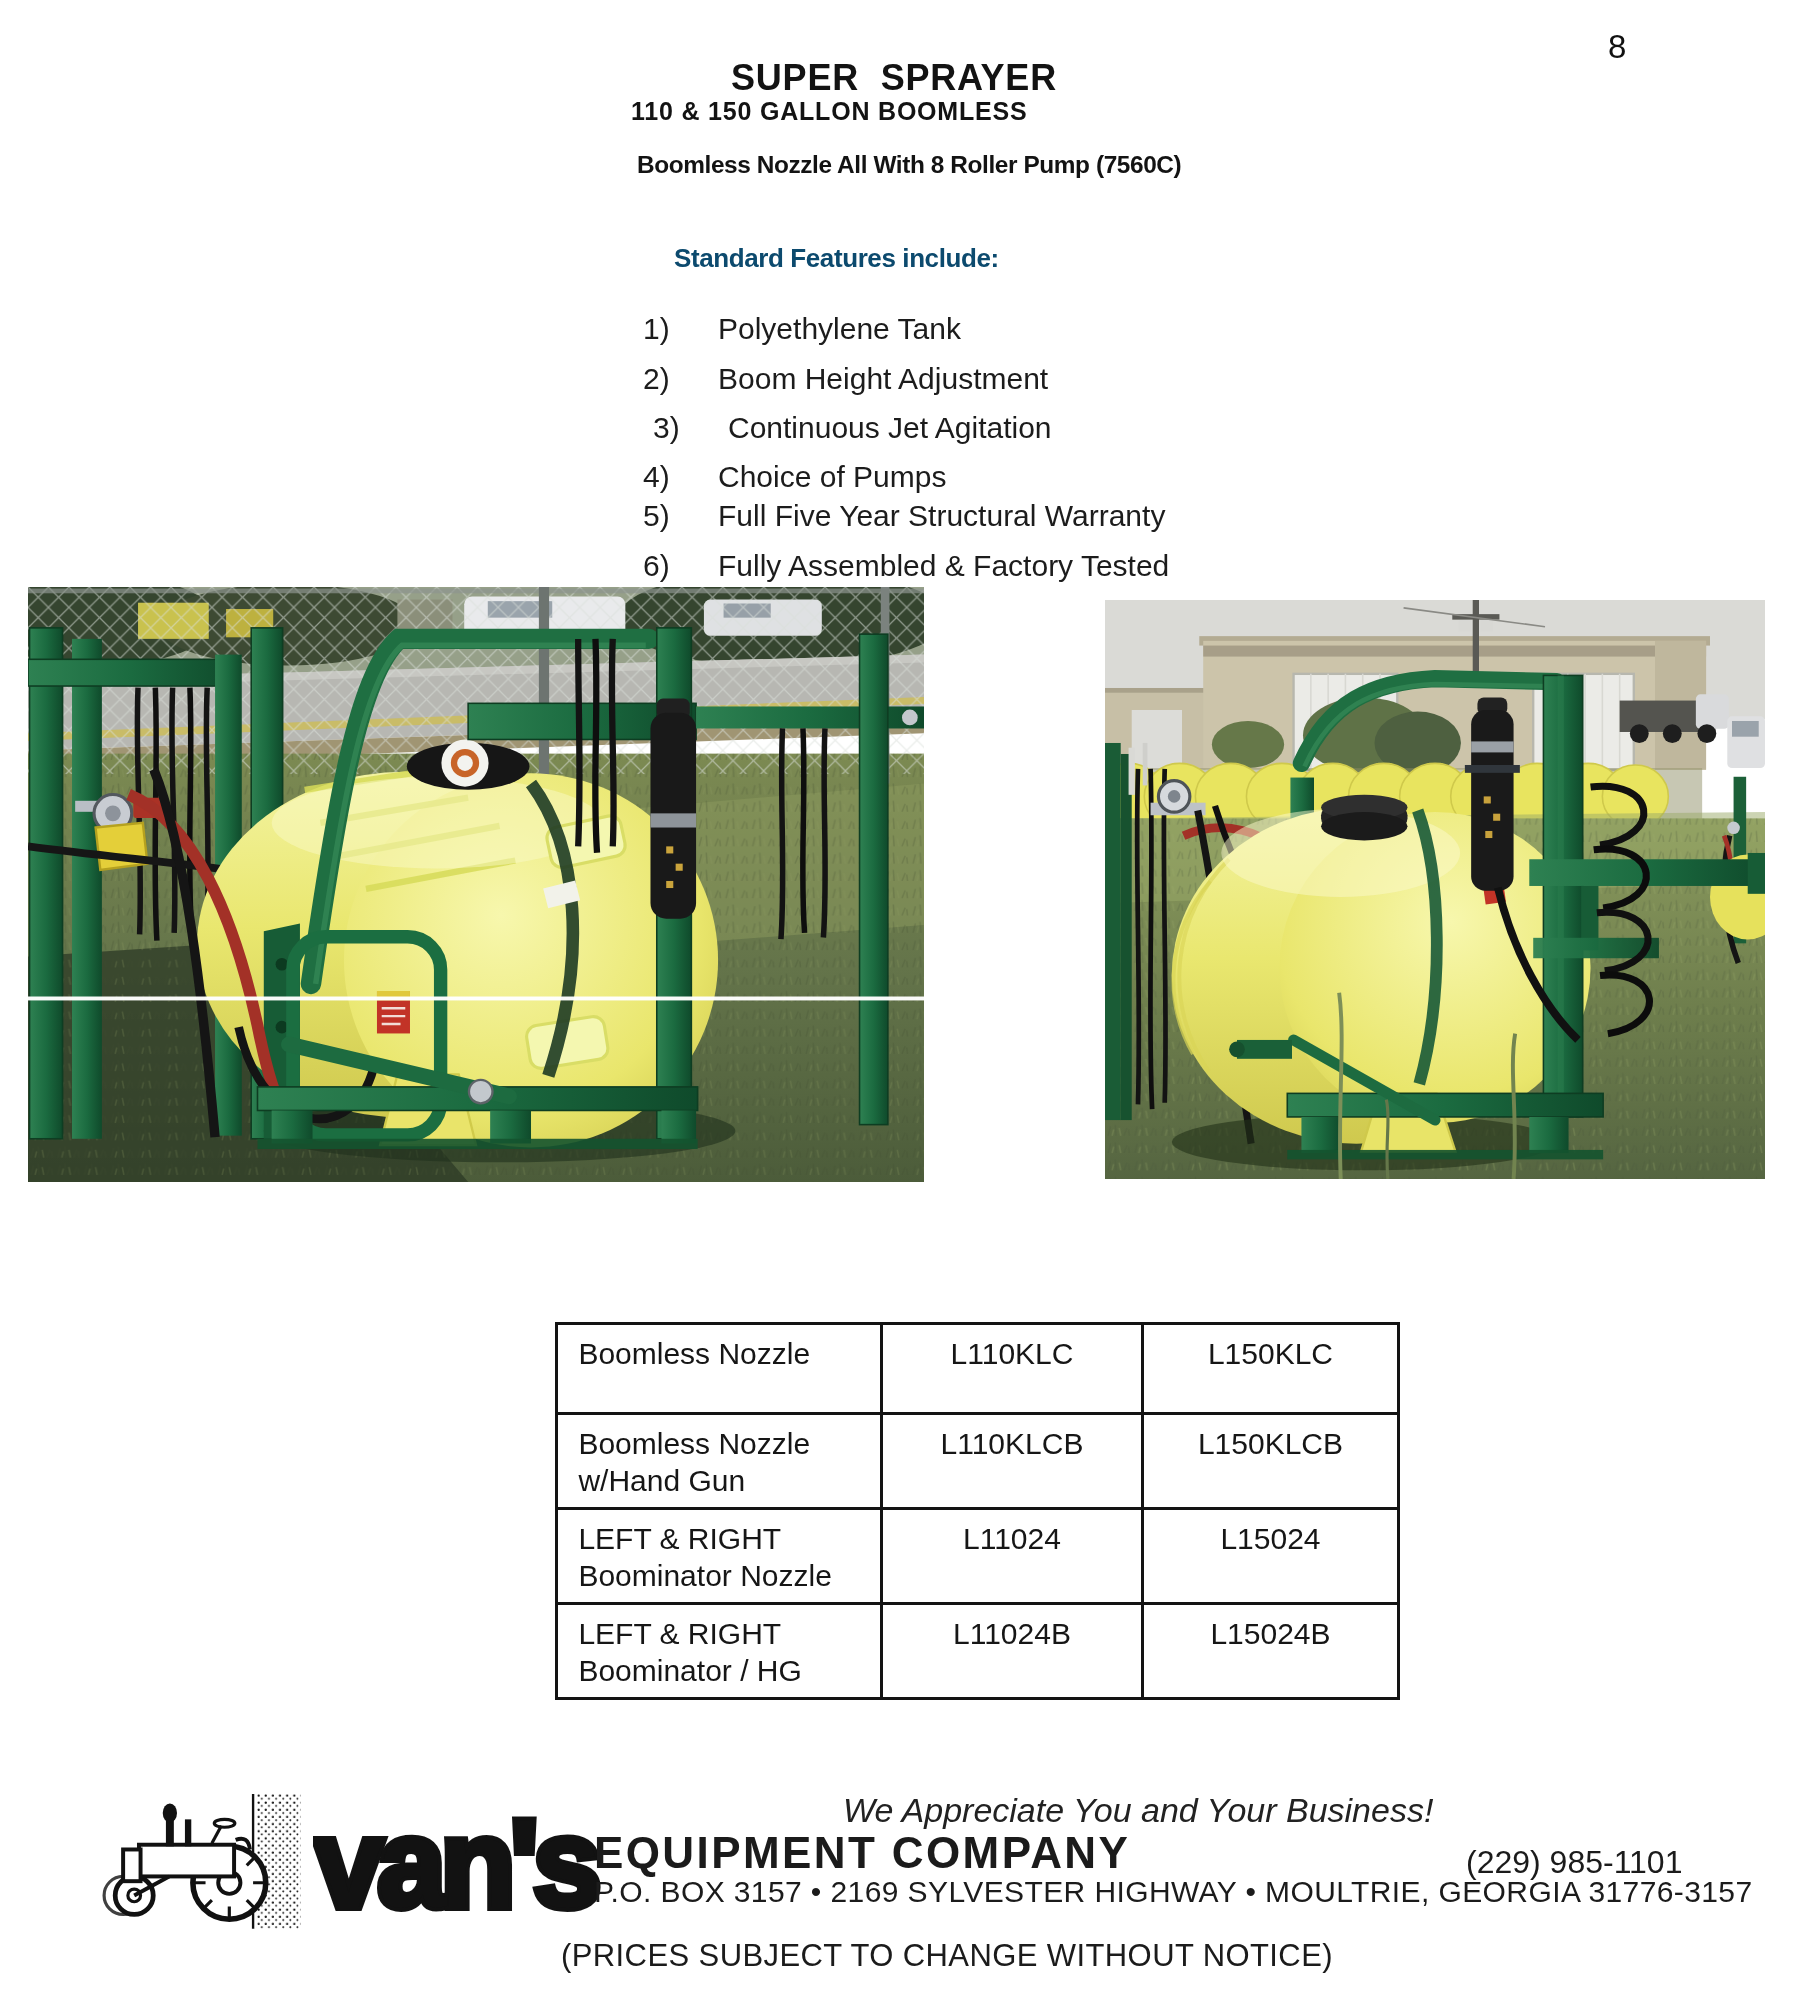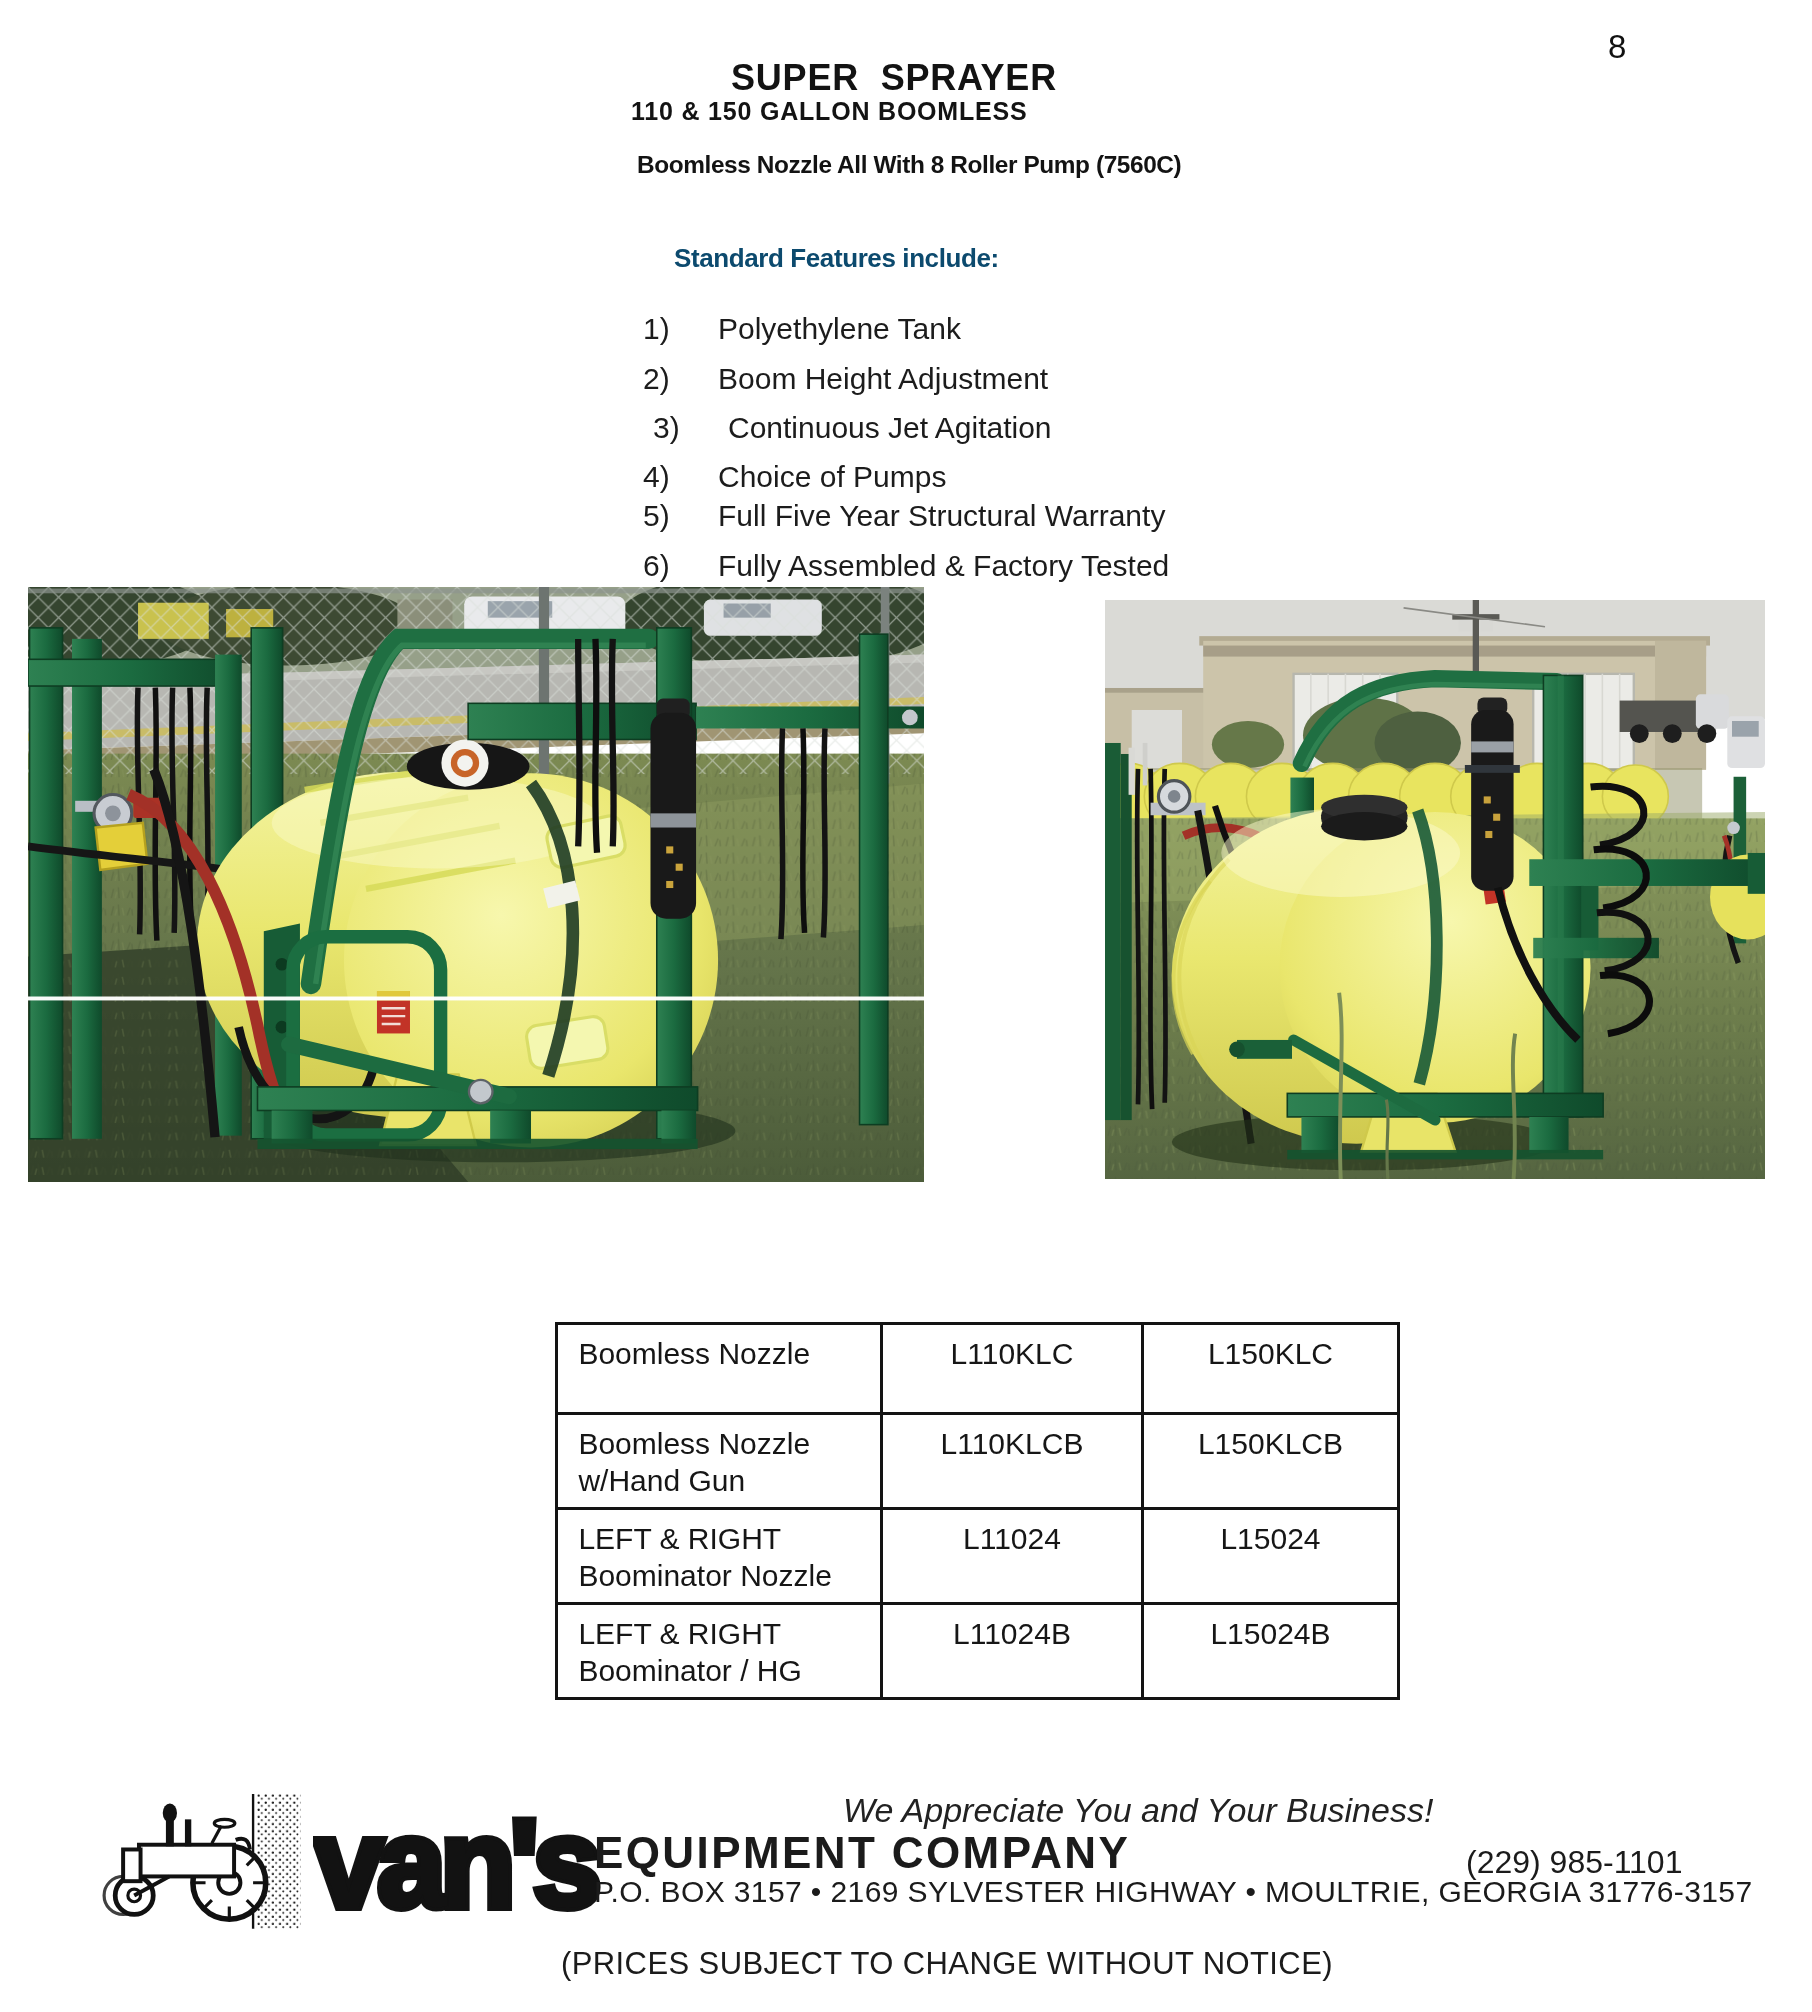--- a/index.html
+++ b/index.html
@@ -31,21 +31,21 @@
     border:3.9px solid #131313;vertical-align:top;
     padding:11px 7.9px 7.9px 7.9px;line-height:1.22;
   }
   table.product td.lbl{padding-left:20.4px;text-align:left;}
   table.product td.code{text-align:center;}
   .lbl span{display:block;}
   .footer-tagline{top:1791px;left:843px;font-size:34px;font-style:italic;color:#222;}
   .footer-company{top:1828px;left:594px;font-size:44px;font-weight:bold;letter-spacing:2.4px;color:#1b1b1b;}
   .footer-phone{top:1844px;left:1466px;font-size:32px;color:#1b1b1b;}
   .footer-address{top:1875px;left:594px;font-size:30px;color:#1b1b1b;letter-spacing:0.4px;}
-  .footer-notice{top:1938px;left:561px;font-size:31px;color:#1b1b1b;letter-spacing:0.4px;margin-top:8px;}
+  .footer-notice{top:1938px;left:561px;font-size:31px;color:#1b1b1b;letter-spacing:0.4px;}
   .tractor-logo{top:1794px;left:93px;width:214px;height:135px;}
   .vans-logo{top:1796px;left:313px;width:322px;height:127px;}
 </style>
 </head>
 <body>
 
 <div class="page">
 
   <div class="abs page-number">8</div>
 

